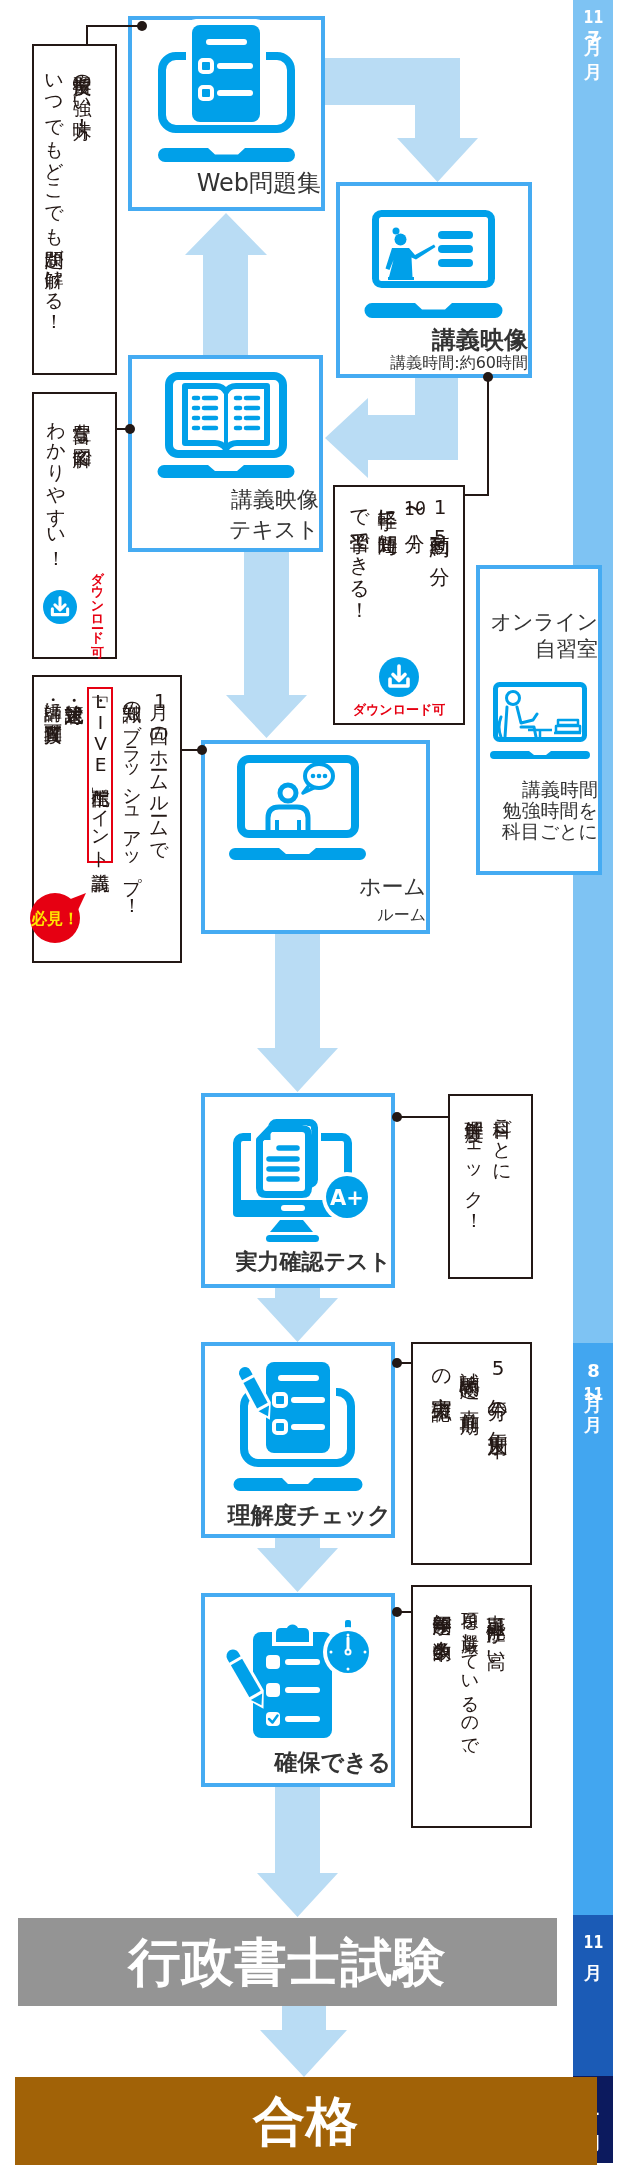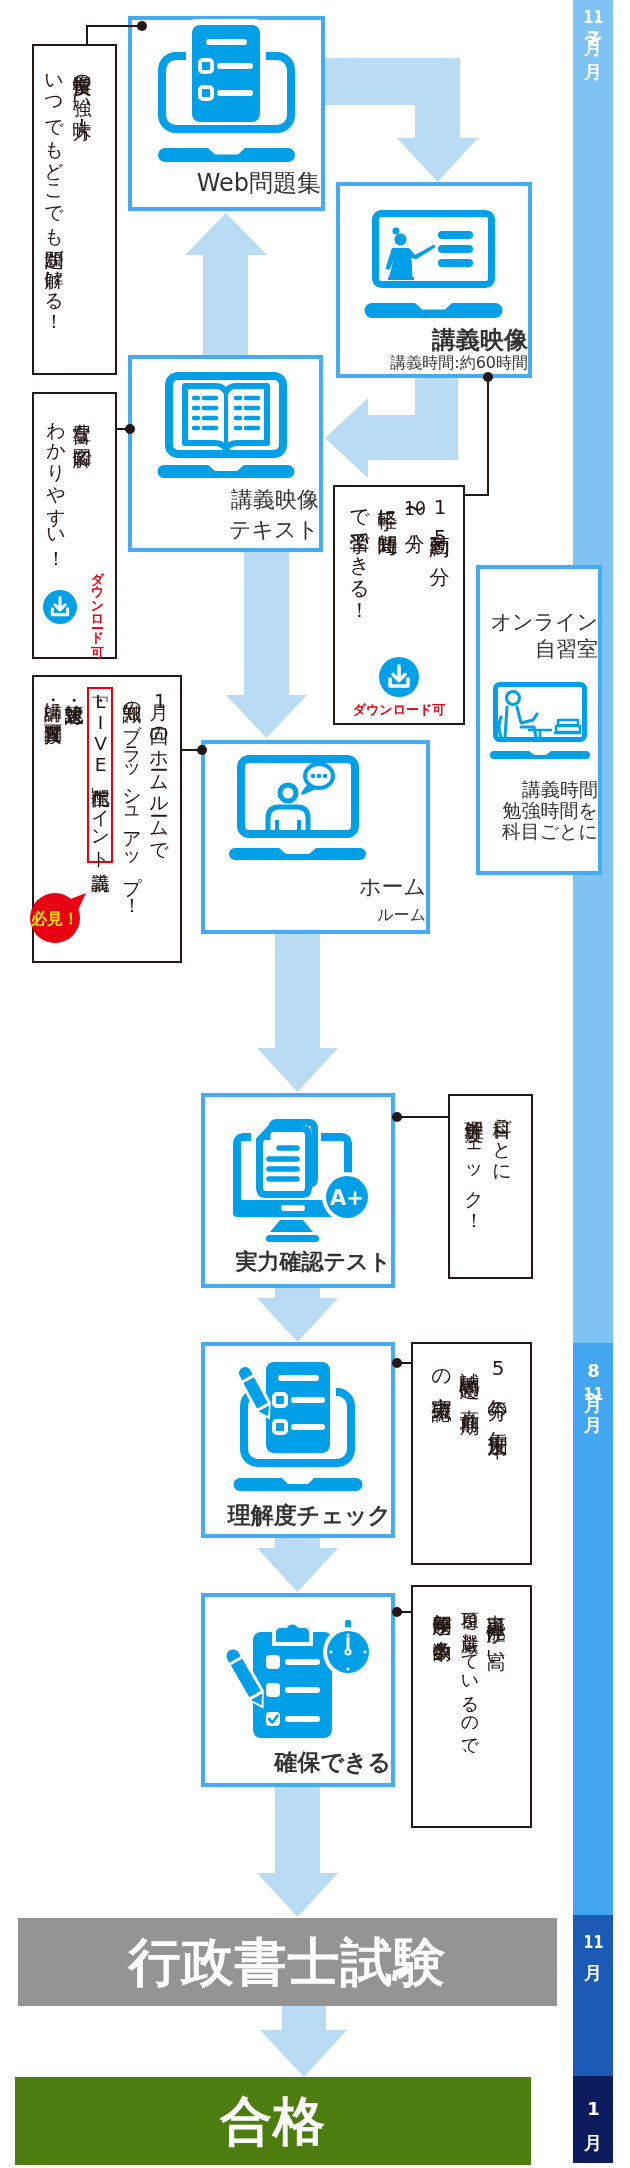--- a/index.html
+++ b/index.html
@@ -296,21 +296,21 @@
 
   <div class="note" style="left:411px;top:1585px;width:121px;height:243px;">
     <div class="vcol" style="left:71px;top:12px;letter-spacing:2.5px;">出題可能性が高い</div>
     <div class="vcol" style="left:44px;top:12px;font-size:18px;letter-spacing:0.3px;">項目を厳選しているので、</div>
     <div class="vcol" style="left:17px;top:12px;letter-spacing:1px;">毎年問題が多数的中！</div>
   </div>
 
   <div class="bar" style="left: 18px; top: 1918px; width: 539px; height: 88px; line-height: 88px; background-color: rgb(148, 148, 148);">
     <span>行政書士試験</span>
   </div>
-  <div class="bar" style="left: 15px; top: 2077px; width: 516px; height: 88px; line-height: 88px; background-color: #4d7c0f;">
+  <div class="bar" style="left: 15px; top: 2077px; width: 582px; height: 88px; line-height: 88px; background-color: #a16207;">
     <span>合格</span>
   </div>
 
   <svg id="connectors" class="layer" width="630" height="2168" viewBox="0 0 630 2168">
     <g>
       <polyline class="conn" points="87,44 87,26 142,26"></polyline>
         <circle class="dot" cx="142" cy="26" r="5"></circle>
     </g>
     <g>
       <line class="conn" x1="117" y1="429" x2="130" y2="429"></line>

